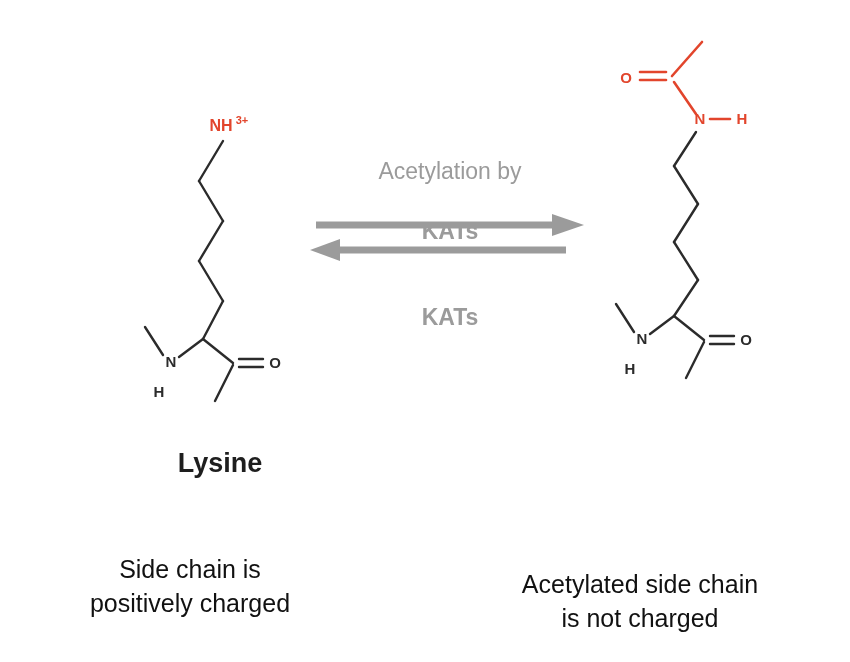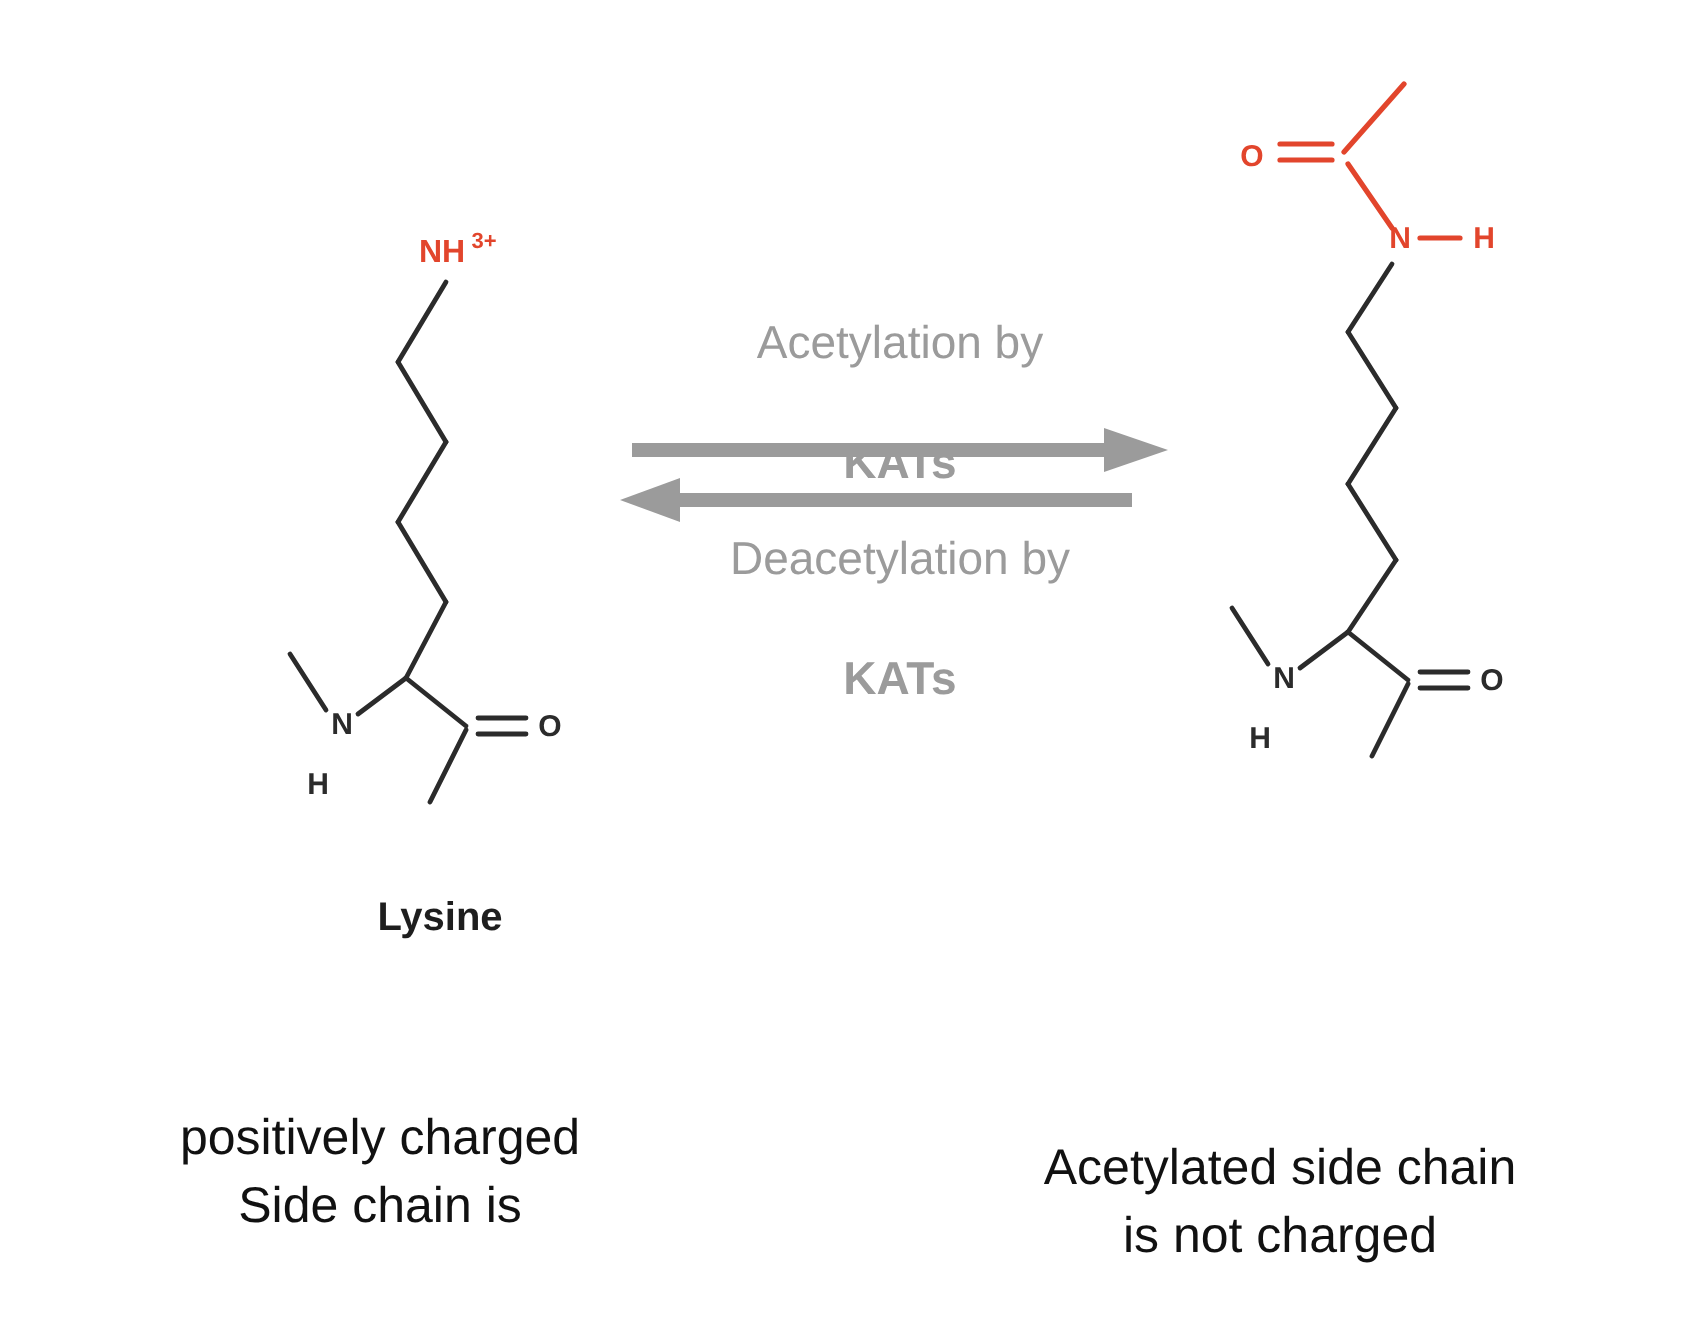--- a/index.html
+++ b/index.html
@@ -16,21 +16,21 @@
 
   .bond { stroke:#2b2b2b; stroke-width:2.4; stroke-linecap:round; fill:none; }
   .bond-red { stroke:#e2452c; stroke-width:2.6; stroke-linecap:round; fill:none; }
 
   .atom { font-family:"Liberation Sans", sans-serif; font-size:15px; font-weight:700; fill:#2b2b2b; }
   .atom-red { fill:#e2452c; }
   .amine { font-size:16px; }
   .sup { font-size:11px; }
 
   .mol-name {
-    position:absolute; top:448px; font-size:20px; font-weight:700;
+    position:absolute; top:448px; font-size:27px; font-weight:700;
     color:#1e1e1e; text-align:center;
   }
   .name-left  { left:120px; width:200px; }
   .name-right { left:540px; width:220px; }
 
   .rx-label {
     position:absolute; left:300px; width:300px; text-align:center;
     color:#9b9b9b; font-size:23px; line-height:22px;
   }
   .rx-forward { top:160px; }
@@ -88,21 +88,20 @@
       <line class="arrow-stroke" x1="16" y1="13" x2="254" y2="13"></line>
       <polygon class="arrow-fill" points="252,2 252,24 284,13"></polygon>
     </g>
     <g>
       <line class="arrow-stroke" x1="266" y1="38" x2="38" y2="38"></line>
       <polygon class="arrow-fill" points="40,27 40,49 10,38"></polygon>
     </g>
   </svg>
 
   <div class="rx-label rx-reverse">
-    <div>Deacetylation by</div>
     <div class="rx-enzyme">KATs</div>
   </div>
 
   <svg class="mol mol-right" viewBox="0 0 220 400">
     <g>
       <line class="bond-red" x1="162" y1="10" x2="132" y2="44"></line>
       <line class="bond-red" x1="126" y1="40" x2="100" y2="40"></line>
       <line class="bond-red" x1="126" y1="48" x2="100" y2="48"></line>
       <line class="bond-red" x1="134" y1="50" x2="156" y2="82"></line>
       <line class="bond-red" x1="170" y1="87" x2="190" y2="87"></line>
@@ -125,22 +124,22 @@
     <text class="atom atom-red" text-anchor="middle" x="86" y="51">O</text>
     <text class="atom atom-red" text-anchor="middle" x="160" y="92">N</text>
     <text class="atom atom-red" text-anchor="middle" x="202" y="92">H</text>
     <text class="atom" text-anchor="middle" x="102" y="312">N</text>
     <text class="atom" text-anchor="middle" x="90" y="342">H</text>
     <text class="atom" text-anchor="middle" x="206" y="313">O</text>
   </svg>
 
 
   <div class="caption caption-left">
+    <div>Side chain is</div>
     <div>positively charged</div>
-    <div>Side chain is</div>
   </div>
 
   <div class="caption caption-right">
     <div>Acetylated side chain</div>
     <div>is not charged</div>
   </div>
 
 </div>
 
 </body></html>

